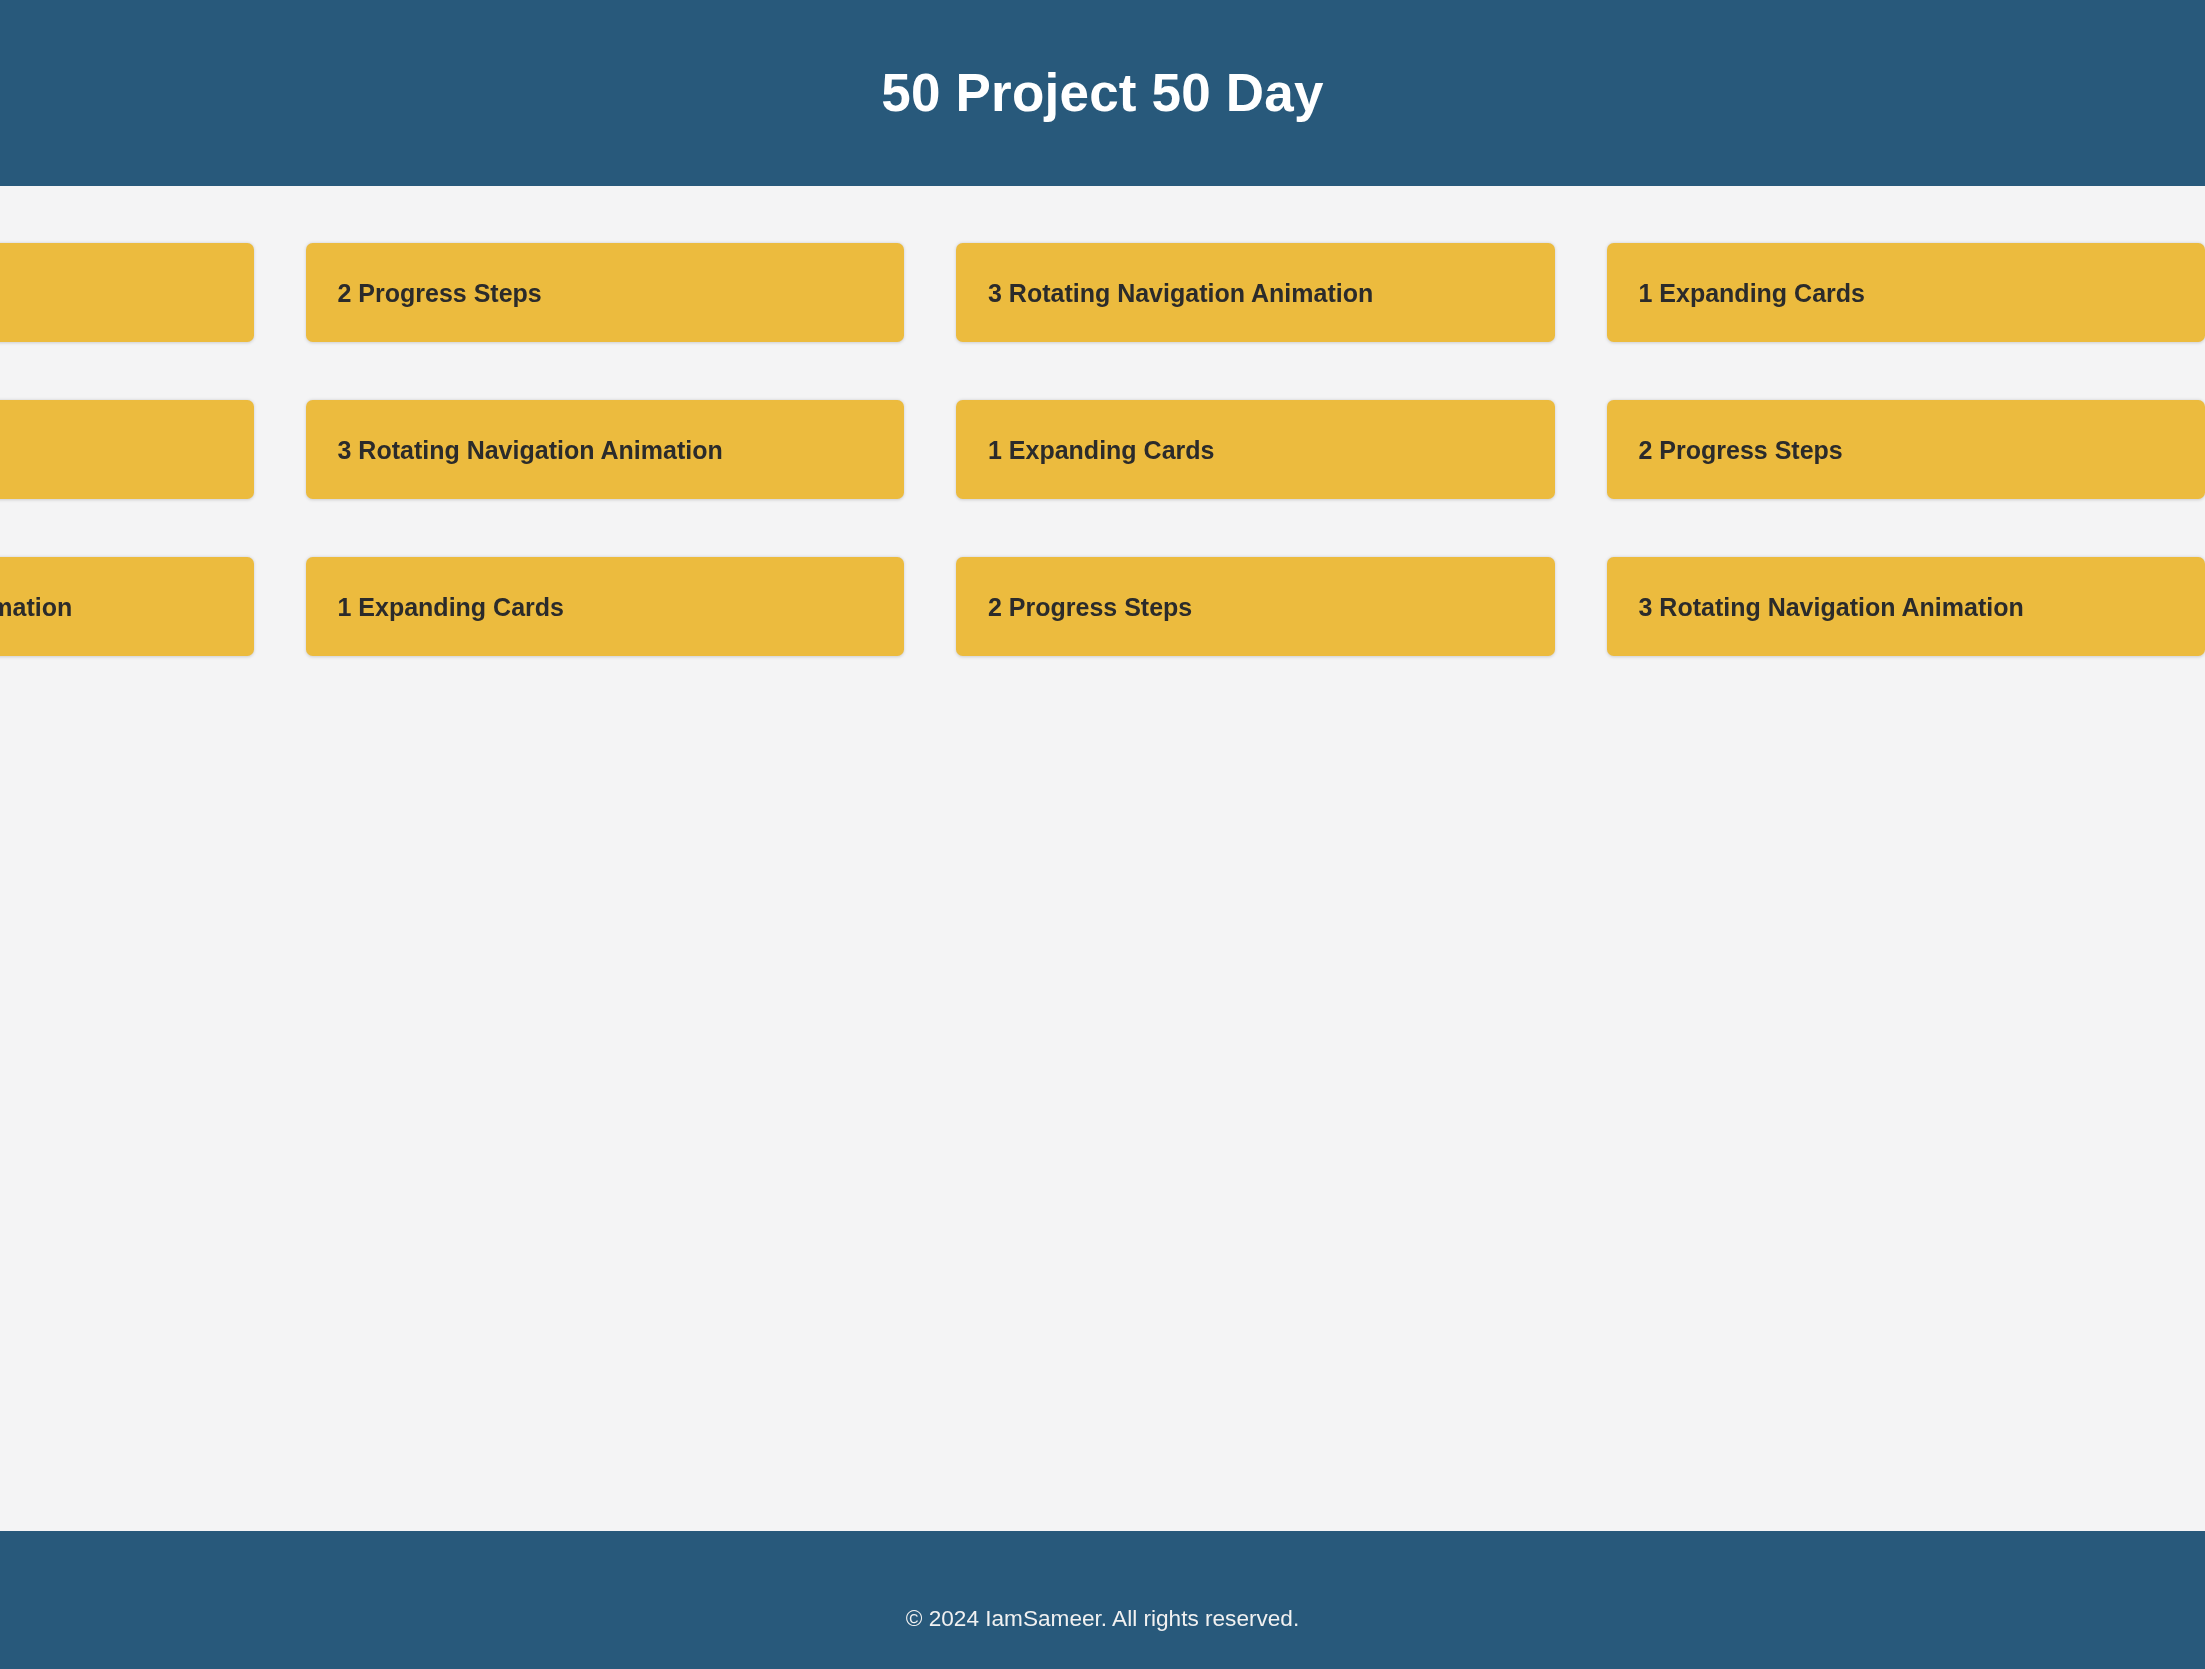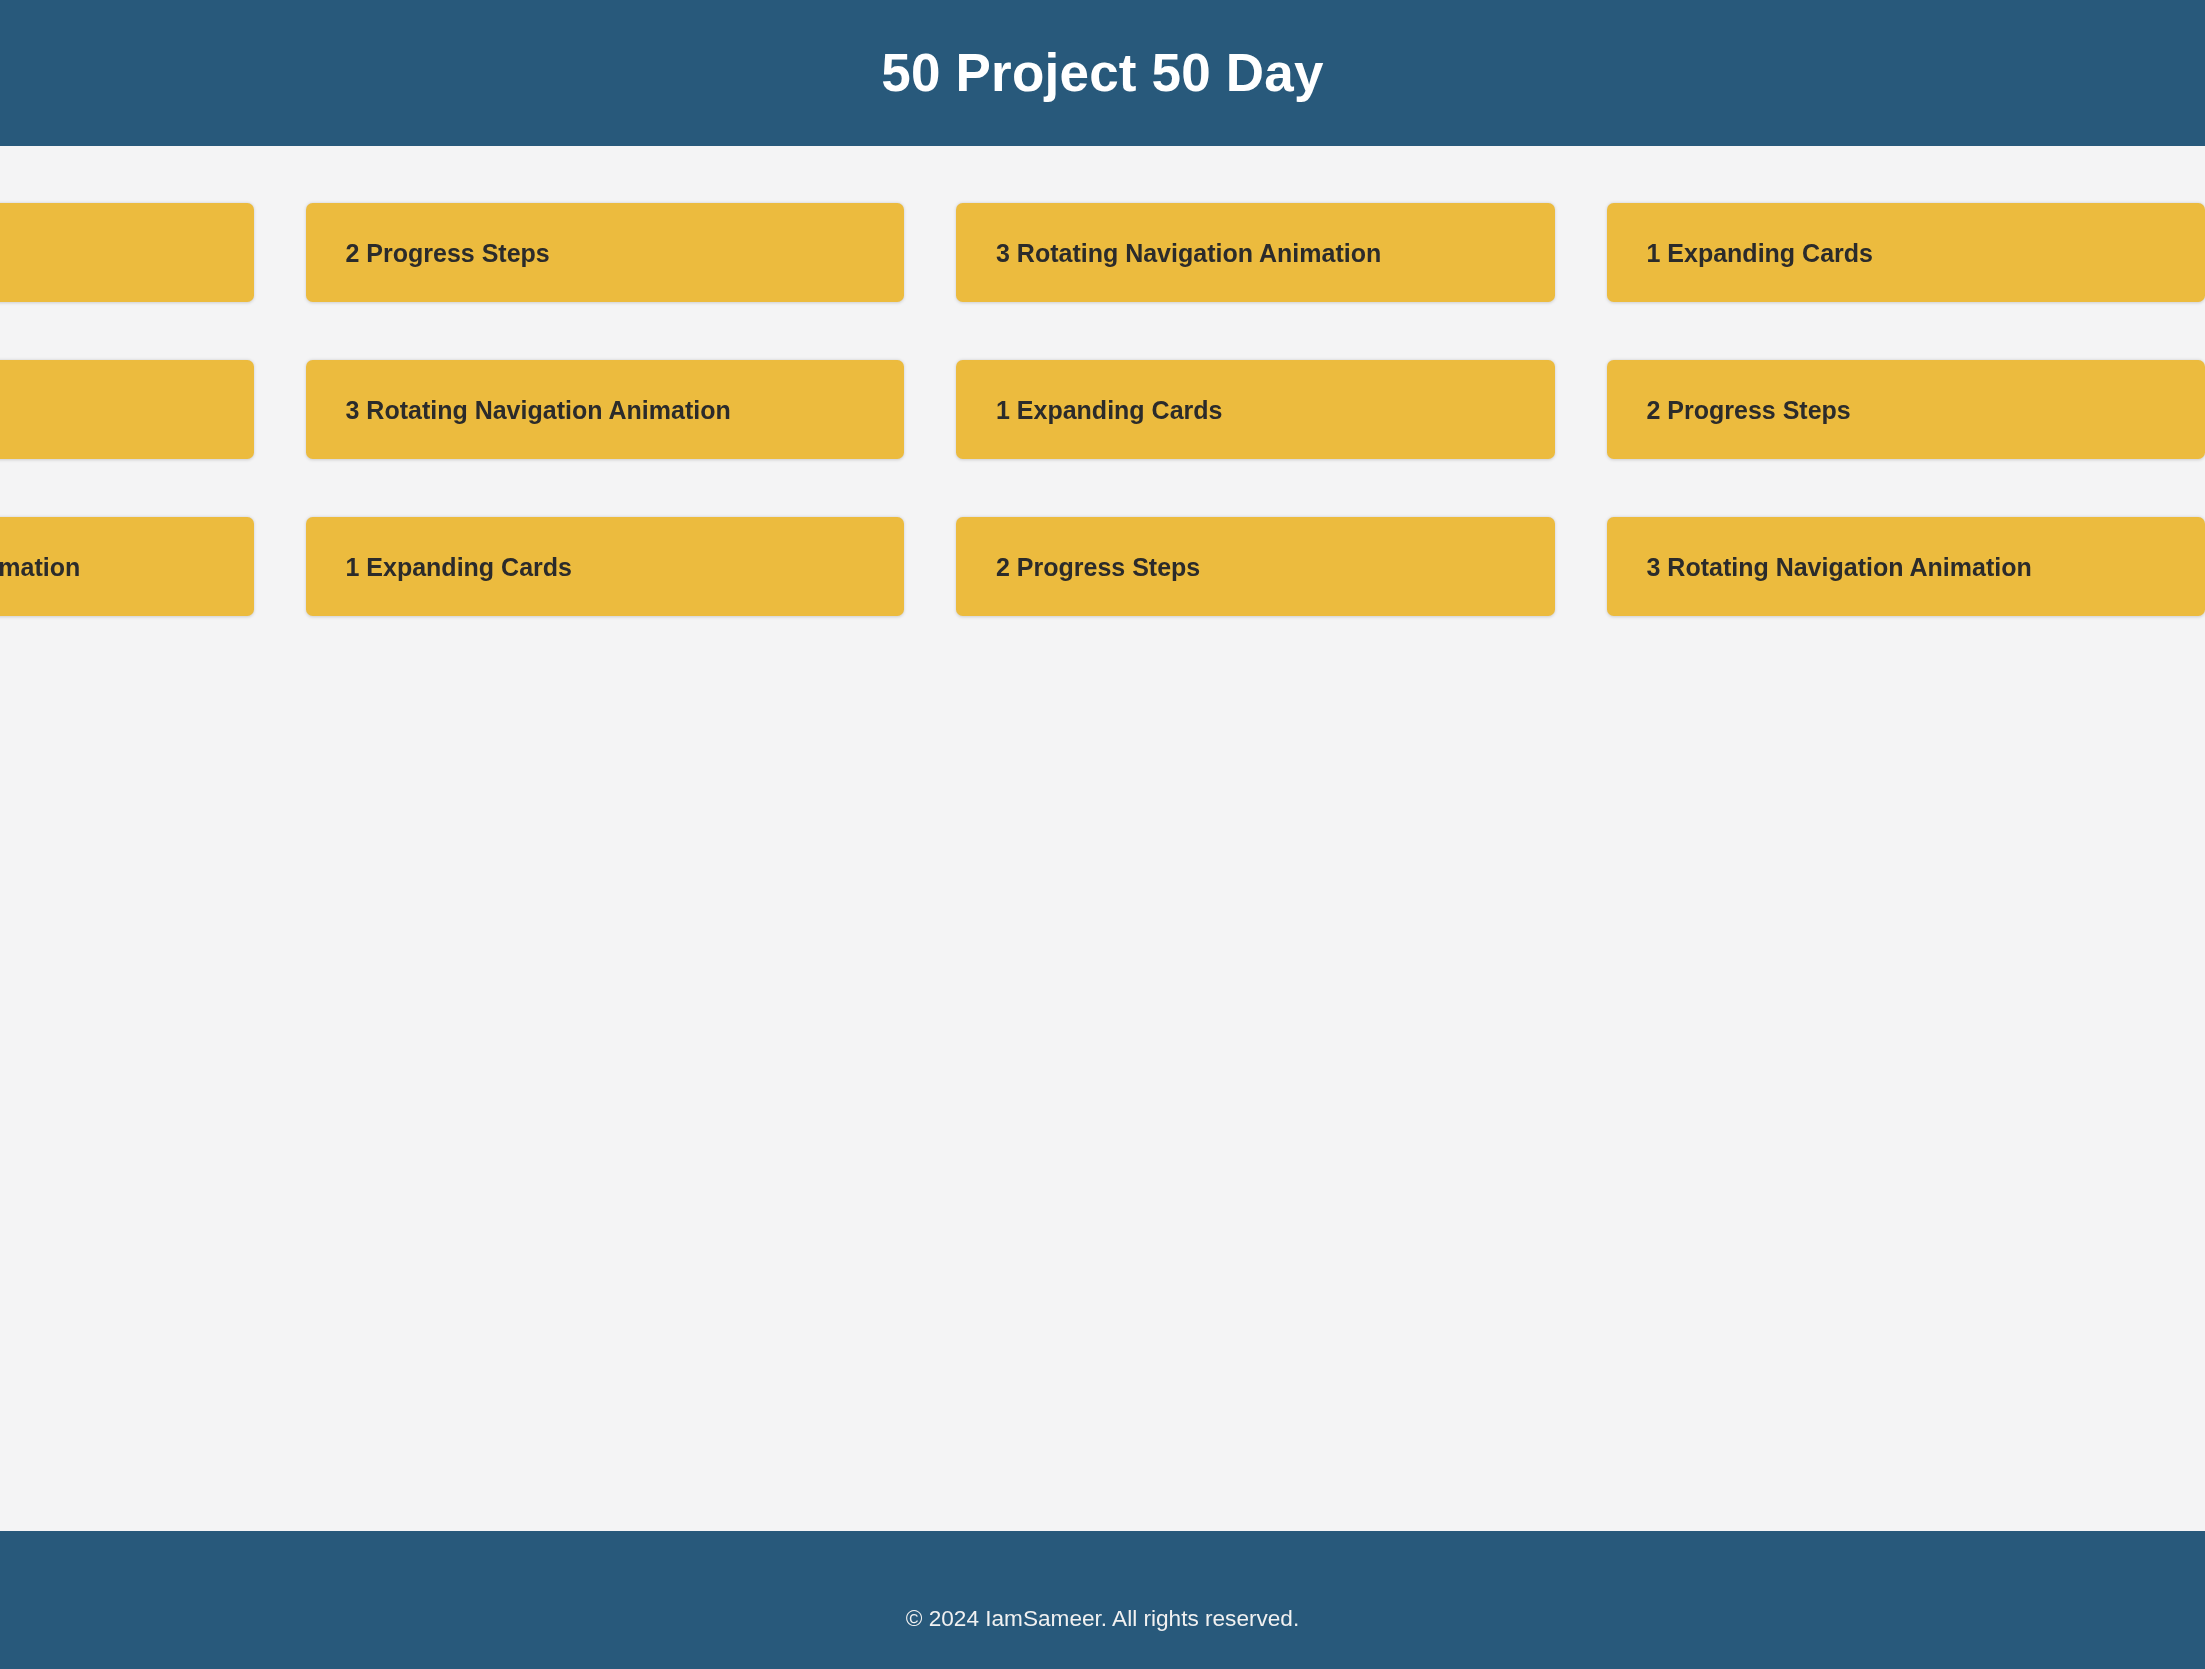--- a/index.html
+++ b/index.html
@@ -13,21 +13,21 @@
 
   body {
     font-family: "Liberation Sans", sans-serif;
     background: #f4f4f5;
     position: relative;
   }
 
   
   .site-header {
     width: 100%;
-    height: 146px;
+    height: 186px;
     background: #28597b;
     display: flex;
     align-items: center;
     justify-content: center;
   }
 
   .site-title {
     color: #ffffff;
     font-size: 53px;
     font-weight: bold;
@@ -56,21 +56,21 @@
     row-gap: 58px;
   }
 
   .project-card {
     height: 99px;
     background: #ecbb3e;
     border-radius: 6.7px;
     box-shadow: 0 0.8px 3.3px rgba(0,0,0,0.16);
     display: flex;
     align-items: center;
-    padding: 0 40px;
+    padding: 0 32px;
     cursor: pointer;
     overflow: hidden;
     text-decoration: none;
   }
 
   .project-card-label {
     color: #2b2b2b;
     font-size: 25px;
     font-weight: bold;
     white-space: nowrap;

